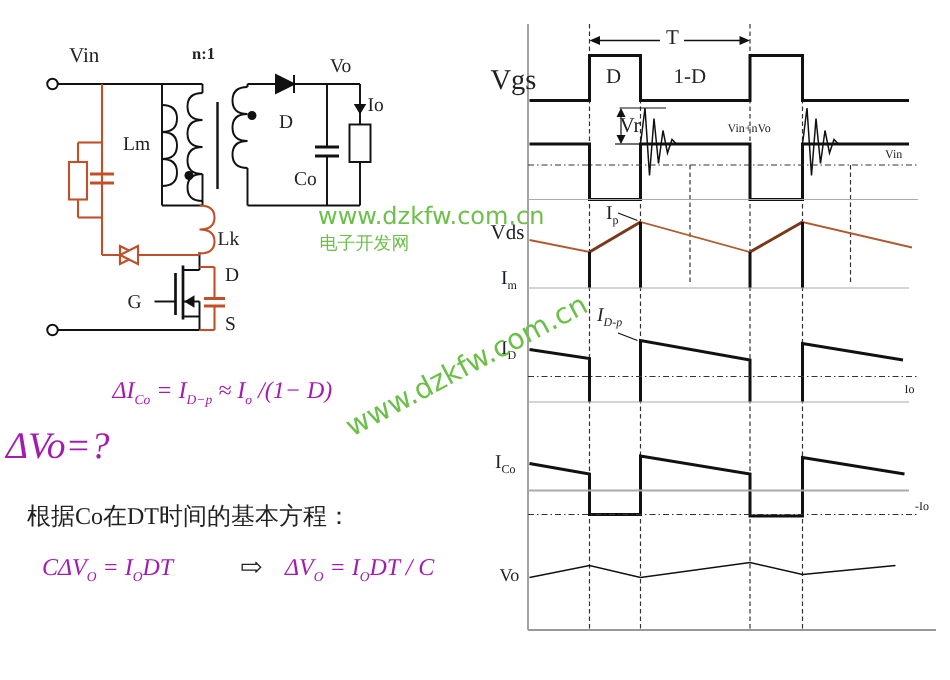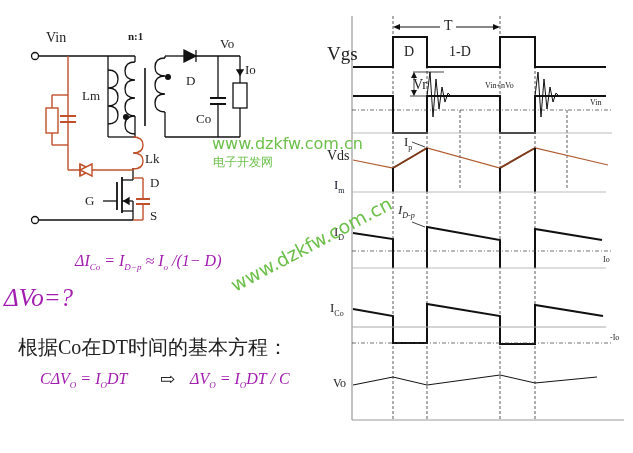--- a/index.html
+++ b/index.html
@@ -98,22 +98,22 @@
 <div class="lbl" style="left:82px;top:88px;font-size:13px;">Lm</div>
 <div class="lbl" style="left:186px;top:73px;font-size:13px;">D</div>
 <div class="lbl" style="left:196px;top:111px;font-size:13px;">Co</div>
 <div class="lbl" style="left:145px;top:151px;font-size:13px;">Lk</div>
 <div class="lbl" style="left:150px;top:175px;font-size:13px;">D</div>
 <div class="lbl" style="left:85px;top:193px;font-size:13px;">G</div>
 <div class="lbl" style="left:150px;top:208px;font-size:13px;">S</div>
 
 <div class="eq" style="left:75px;top:252px;font-size:16px;"><span>ΔI</span><sub style="font-size:9px;">Co</sub><span> = I</span><sub style="font-size:9px;">D−p</sub><span> ≈ I</span><sub style="font-size:9px;">o</sub><span> /(1− D)</span></div>
 <div class="eq" style="left:4px;top:284px;font-size:25px;">ΔVo=?</div>
-<div class="lbl" style="left:18px;top:334px;font-size:20px;">根据Co在DT时间的基本方程：</div>
-<div class="eq" style="left:40px;top:370px;font-size:16px;"><span>CΔV</span><sub style="font-size:9px;">O</sub><span> = I</span><sub style="font-size:9px;">O</sub><span>DT</span></div>
+<div class="lbl" style="left:18px;top:334px;font-size:16px;">根据Co在DT时间的基本方程：</div>
+<div class="eq" style="left:28px;top:370px;font-size:16px;"><span>CΔV</span><sub style="font-size:9px;">O</sub><span> = I</span><sub style="font-size:9px;">O</sub><span>DT</span></div>
 <div class="lbl" style="left:160px;top:368px;font-size:18px;">⇨</div>
 <div class="eq" style="left:190px;top:370px;font-size:16px;"><span>ΔV</span><sub style="font-size:9px;">O</sub><span> = I</span><sub style="font-size:9px;">O</sub><span>DT / C</span></div>
 
 <svg width="633" height="453">
 
   <line x1="352" y1="16" x2="352" y2="420" stroke="#999" stroke-width="1.2"></line>
   <line x1="352" y1="420" x2="624" y2="420" stroke="#999" stroke-width="1.2"></line>
 
   <g stroke="#333" stroke-width="0.8" stroke-dasharray="3,2">
     <line x1="393" y1="16" x2="393" y2="420"></line>

